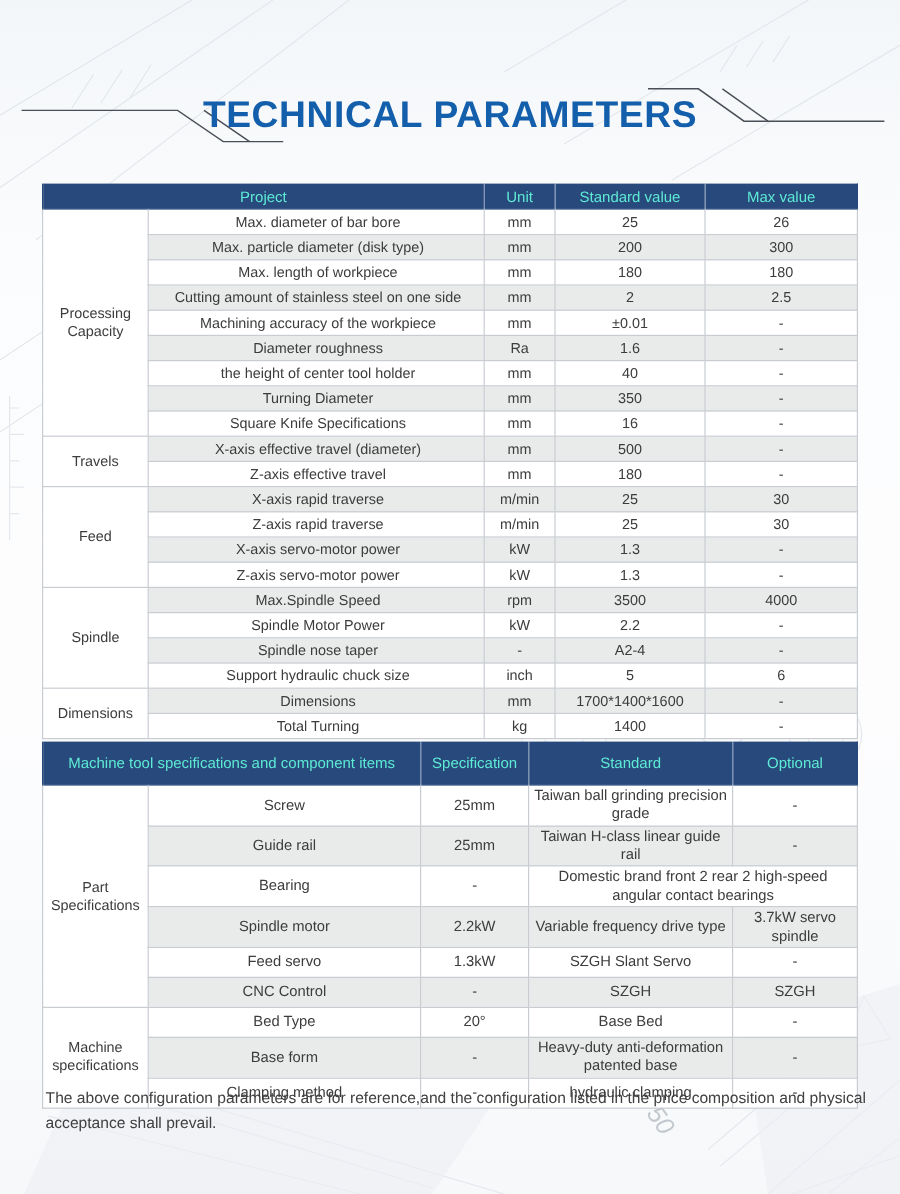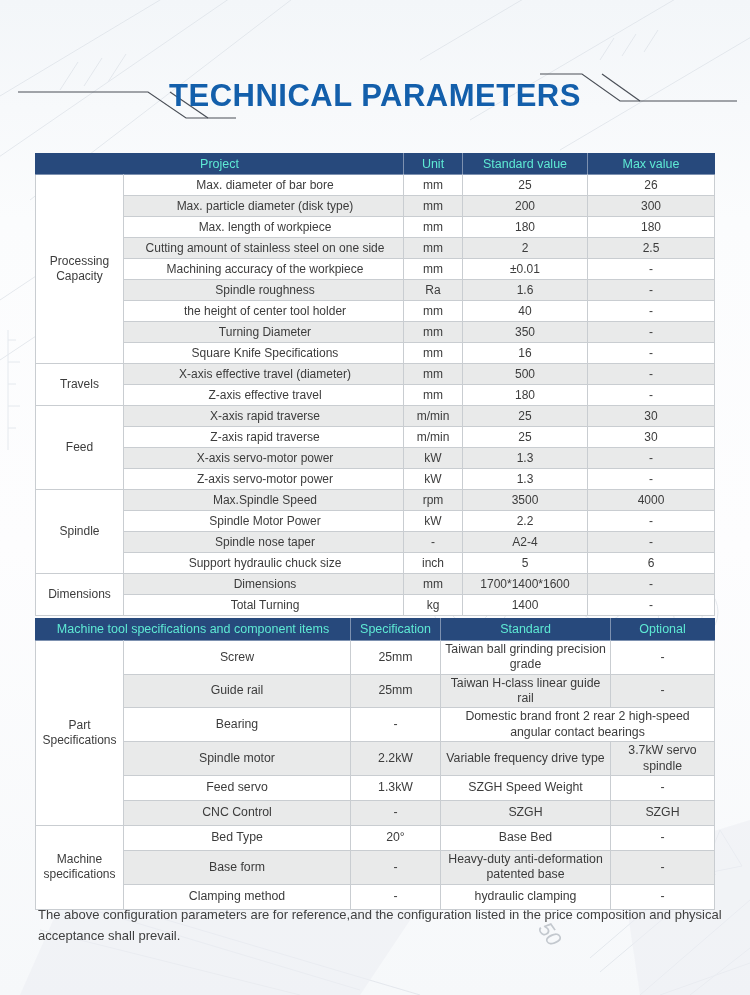--- a/index.html
+++ b/index.html
@@ -27,21 +27,21 @@
   table{border-collapse:collapse;table-layout:fixed;position:absolute;z-index:2;
         background:transparent;}
   .t1{left:35px;top:153px;width:679px;}
   .t2{left:35px;top:618px;width:679px;}
   th{
     background:#27497c;color:#5eead4;font-weight:normal;font-size:12.5px;
     border:1px solid rgba(255,255,255,.4);border-top:none;text-align:center;
     padding:0 2px;
   }
   .t1 th{height:21px;}
-  .t2 th{height:22px;}
+  .t2 th{height:36px;}
   th:first-child{border-left:1px solid #27497c;}
   th:last-child{border-right:1px solid #27497c;}
   td{
     border:1px solid #c9cdd1;color:#3c3c3c;font-size:12px;text-align:center;
     background:#ffffff;padding:1px 4px;line-height:1.25;
   }
   .t1 td{height:18px;}
   .t2 td{height:22px;font-size:12.3px;}
   tbody tr:nth-child(even) td{background:#e9eaea;}
   td.group-cell{background:#ffffff !important;font-size:12px;}
@@ -144,21 +144,21 @@
         <td>2</td>
         <td>2.5</td>
       </tr>
       <tr>
         <td class="item-cell">Machining accuracy of the workpiece</td>
         <td>mm</td>
         <td>±0.01</td>
         <td>-</td>
       </tr>
       <tr>
-        <td class="item-cell">Spindle roughness</td>
+        <td class="item-cell">Diameter roughness</td>
         <td>Ra</td>
         <td>1.6</td>
         <td>-</td>
       </tr>
       <tr>
         <td class="item-cell">the height of center tool holder</td>
         <td>mm</td>
         <td>40</td>
         <td>-</td>
       </tr>
@@ -290,21 +290,21 @@
       </tr>
       <tr>
         <td class="item-cell">Spindle motor</td>
         <td>2.2kW</td>
         <td>Variable frequency drive type</td>
         <td>3.7kW servo spindle</td>
       </tr>
       <tr>
         <td class="item-cell">Feed servo</td>
         <td>1.3kW</td>
-        <td>SZGH Speed Weight</td>
+        <td>SZGH Slant Servo</td>
         <td>-</td>
       </tr>
       <tr>
         <td class="item-cell">CNC Control</td>
         <td>-</td>
         <td>SZGH</td>
         <td>SZGH</td>
       </tr>
       <tr>
         <td rowspan="3" class="group-cell">Machine specifications</td>

